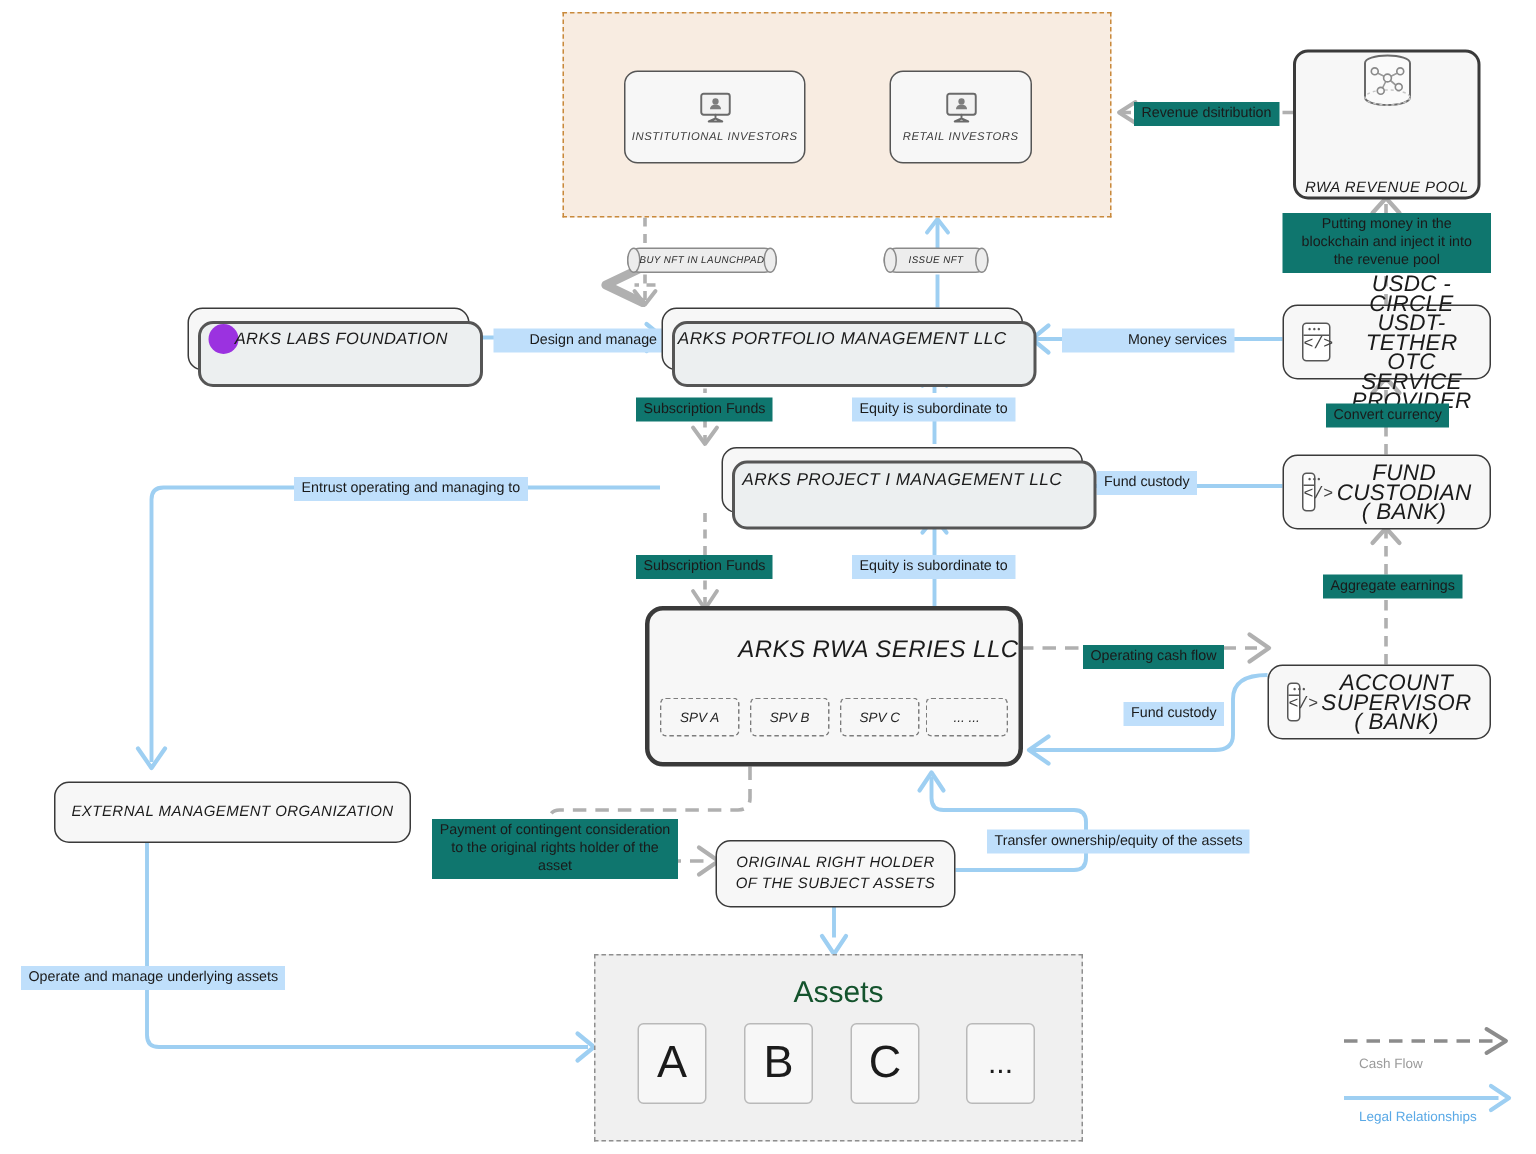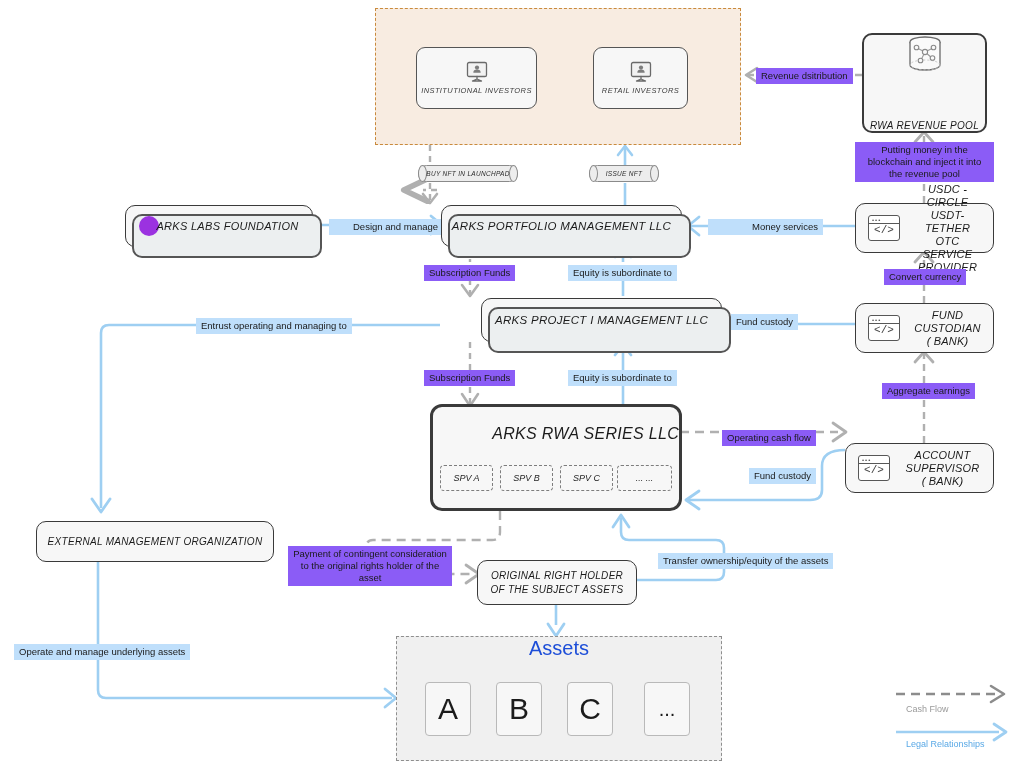--- a/index.html
+++ b/index.html
@@ -7,50 +7,50 @@
   #stage{position:relative;width:1024px;height:769px;}
   svg.layer{position:absolute;left:0;top:0;width:1024px;height:769px;overflow:visible;}
   .node{position:absolute;box-sizing:border-box;background:#f7f7f7;border:2px solid #3a3a3a;
         border-radius:10px;display:flex;align-items:center;justify-content:center;
         flex-direction:column;text-align:center;color:#1b1b1b;}
   .node .ttl{font-style:italic;letter-spacing:.3px;}
   .shadow::after{content:"";position:absolute;left:6px;top:8px;width:100%;height:100%;
         background:#eceff0;border:2px solid #555;border-radius:10px;z-index:-1;}
   .lbl{position:absolute;box-sizing:border-box;font-size:9.5px;line-height:12px;color:#1a1a1a;
        padding:2px 5px;white-space:nowrap;text-align:center;}
-  .lbl.gray{background:#8b5cf6;}
+  .lbl.gray{background:#0f766e;}
   .lbl.blue{background:#bfdffb;}
   .lbl.wrap{white-space:normal;}
   .invbox{position:absolute;box-sizing:border-box;background:#f7f7f7;border:1.5px solid #555;
           border-radius:9px;display:flex;flex-direction:column;align-items:center;justify-content:center;}
   .invbox .cap{font-size:7.5px;font-style:italic;letter-spacing:.4px;color:#3c3c3c;margin-top:3px;}
   .pill{position:absolute;box-sizing:border-box;height:17px;background:#ededed;border:1px solid #8a8a8a;
         border-radius:9px;display:flex;align-items:center;justify-content:center;
         font-size:6.5px;font-style:italic;letter-spacing:.3px;color:#2b2b2b;}
   .pill::before,.pill::after{content:"";position:absolute;top:-1px;width:9px;height:17px;
         border:1px solid #8a8a8a;border-radius:50%;background:#ededed;box-sizing:border-box;}
   .pill::before{left:-1px;} .pill::after{right:-1px;}
   .pilltxt{position:relative;z-index:2;}
   .invregion{position:absolute;box-sizing:border-box;background:#f8ece1;
              border:1.6px dashed #c98a3c;}
   .assets{position:absolute;box-sizing:border-box;background:#f0f0f0;border:1.5px dashed #8e8e8e;}
-  .assets-title{font-size:20px;color:#1d4ed8;text-align:center;margin-top:0;font-family:"Liberation Sans",sans-serif;}
+  .assets-title{font-size:20px;color:#14532d;text-align:center;margin-top:14px;font-family:"Liberation Sans",sans-serif;}
   .asset-card{position:absolute;box-sizing:border-box;background:#f7f7f7;border:1px solid #b9b9b9;
         border-radius:4px;display:flex;align-items:center;justify-content:center;font-size:30px;color:#1b1b1b;}
   .spv{position:absolute;box-sizing:border-box;border:1.2px dashed #7d7d7d;border-radius:4px;
        display:flex;align-items:center;justify-content:center;font-size:9px;font-style:italic;color:#262626;background:#f7f7f7;}
   .legend-txt{position:absolute;font-size:9px;}
   .mono-icon{box-sizing:border-box;border:1.4px solid #575757;border-radius:3px;background:#fff;
        width:32px;height:26px;position:relative;}
   .mono-icon .bar{position:absolute;left:0;top:0;right:0;height:7px;border-bottom:1.2px solid #575757;}
   .mono-icon .dots{position:absolute;left:3px;top:1.5px;font-size:6px;line-height:4px;color:#555;letter-spacing:1px;}
   .mono-icon .code{position:absolute;left:0;right:0;top:8px;text-align:center;font-size:11px;
        color:#444;font-family:"Liberation Mono",monospace;}
   .twocol{display:flex;align-items:center;gap:14px;padding:0 12px;width:100%;box-sizing:border-box;justify-content:flex-start;}
-  .twocol .txt{flex:1;text-align:center;font-size:11px;font-style:italic;line-height:13px;color:#1b1b1b;letter-spacing:.2px;}
+  .twocol .txt{flex:1;text-align:center;font-size:15px;font-style:italic;line-height:13px;color:#1b1b1b;letter-spacing:.2px;}
   .purple-dot{width:20px;height:20px;border-radius:50%;background:#9b32e0;display:inline-block;vertical-align:middle;}
 </style>
 </head>
 <body>
 
 <div id="stage">
 
   <svg class="layer">
     <defs>
       <marker id="ahGray" markerWidth="12" markerHeight="12" refX="2" refY="5" orient="auto">

